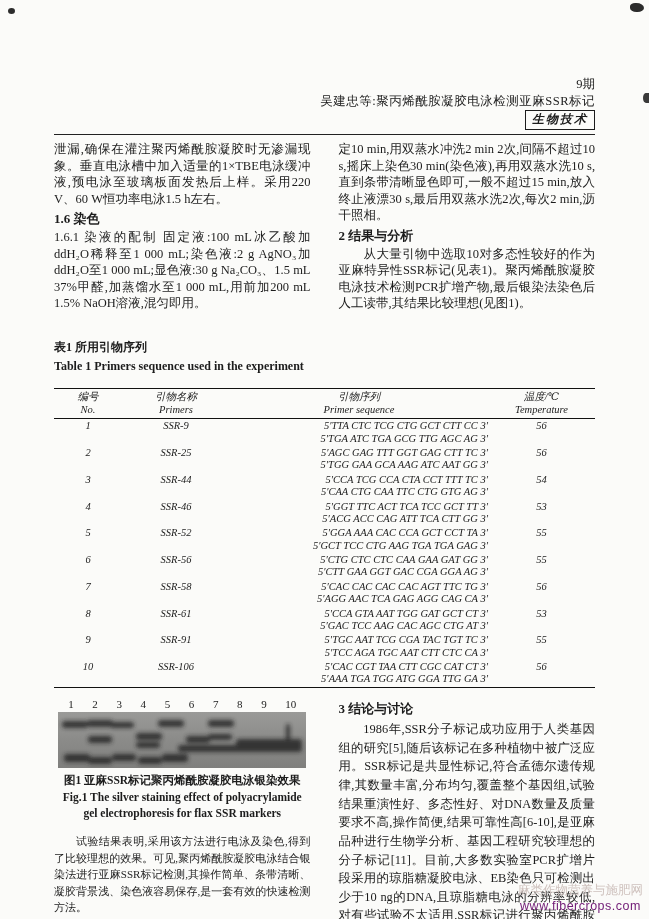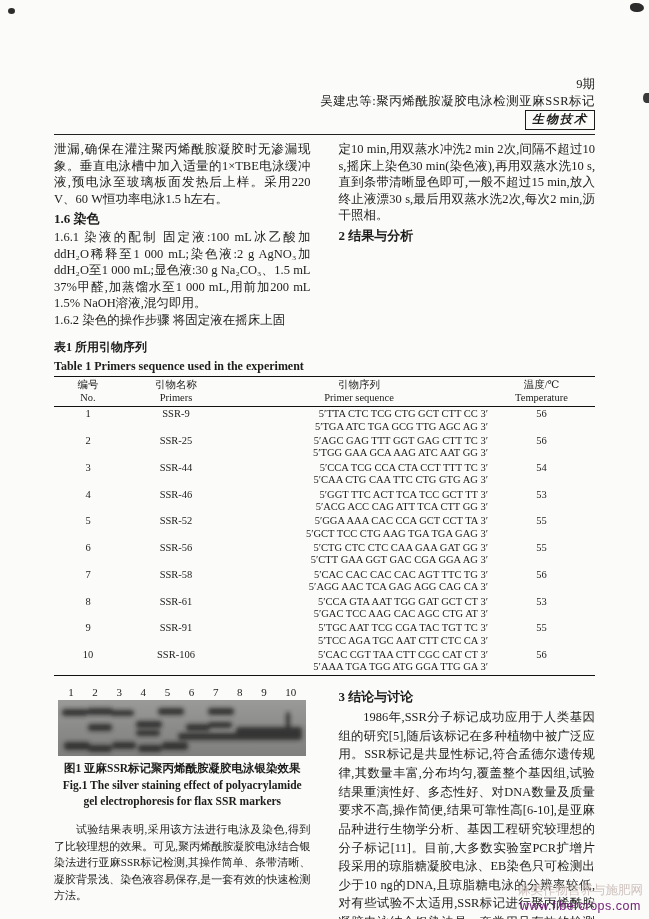--- a/index.html
+++ b/index.html
@@ -21,21 +21,21 @@
   .col{width:263px; text-align:justify;}
   .twocol-top{height:192px; overflow:hidden;}
   .twocol-top .col{font-size:12.5px; line-height:1.32;}
   .para{margin:0;}
   .indent{text-indent:2em;}
   .sec-heading{font-size:13px; font-weight:bold; margin:3px 0 2px; text-align:left;}
 
   
   .tbl-caption{ font-weight:bold; font-size:12px; margin-top:6px;}
   .tbl-caption.en{margin-top:3px;}
-  table.primers{width:100%; border-collapse:collapse; margin-top:2px; font-size:10.5px;}
+  table.primers{width:100%; border-collapse:collapse; margin-top:14px; font-size:10.5px;font-style:italic;}
   table.primers thead th{
     font-weight:normal; padding:1px 0 2px; line-height:1.25;
     border-top:1.5px solid #111; border-bottom:1px solid #111;
   }
   table.primers td{vertical-align:top; padding:1px 0; line-height:1.18;}
   td.c-no,td.c-primer,td.c-temp{text-align:center;}
   td.c-seq{text-align:right;}
   tr.last-row td{border-bottom:1.5px solid #111;}
   .seq-line{white-space:nowrap;}
 
@@ -75,25 +75,25 @@
       <span class="running-title">吴建忠等:聚丙烯酰胺凝胶电泳检测亚麻SSR标记</span>
       <span class="journal-box">生物技术</span>
     </div>
     <hr class="header-rule">
 
     <div class="twocol twocol-top">
       <div class="col">
         <p class="para">泄漏,确保在灌注聚丙烯酰胺凝胶时无渗漏现象。垂直电泳槽中加入适量的1×TBE电泳缓冲液,预电泳至玻璃板面发热后上样。采用220 V、60 W恒功率电泳1.5 h左右。</p>
         <div class="sec-heading">1.6  染色</div>
         <p class="para">1.6.1  染液的配制  固定液:100 mL冰乙酸加ddH₂O稀释至1 000 mL;染色液:2 g AgNO₃加ddH₂O至1 000 mL;显色液:30 g Na₂CO₃、1.5 mL 37%甲醛,加蒸馏水至1 000 mL,用前加200 mL 1.5% NaOH溶液,混匀即用。</p>
-        <p class="para">1.6.2  染色的操作步骤  将固定液在摇床上固</p>
       </div>
       <div class="col">
         <p class="para">定10 min,用双蒸水冲洗2 min 2次,间隔不超过10 s,摇床上染色30 min(染色液),再用双蒸水洗10 s,直到条带清晰显色即可,一般不超过15 min,放入终止液漂30 s,最后用双蒸水洗2次,每次2 min,沥干照相。</p>
         <div class="sec-heading">2  结果与分析</div>
+        <p class="para indent">从大量引物中选取10对多态性较好的作为亚麻特异性SSR标记(见表1)。聚丙烯酰胺凝胶电泳技术检测PCR扩增产物,最后银染法染色后人工读带,其结果比较理想(见图1)。</p>
       </div>
     </div>
 
     <div class="tbl-caption">表1  所用引物序列</div>
     <div class="tbl-caption en">Table 1  Primers sequence used in the experiment</div>
 
     <table class="primers">
       <colgroup>
           <col style="width:68px">
           <col style="width:108px">

